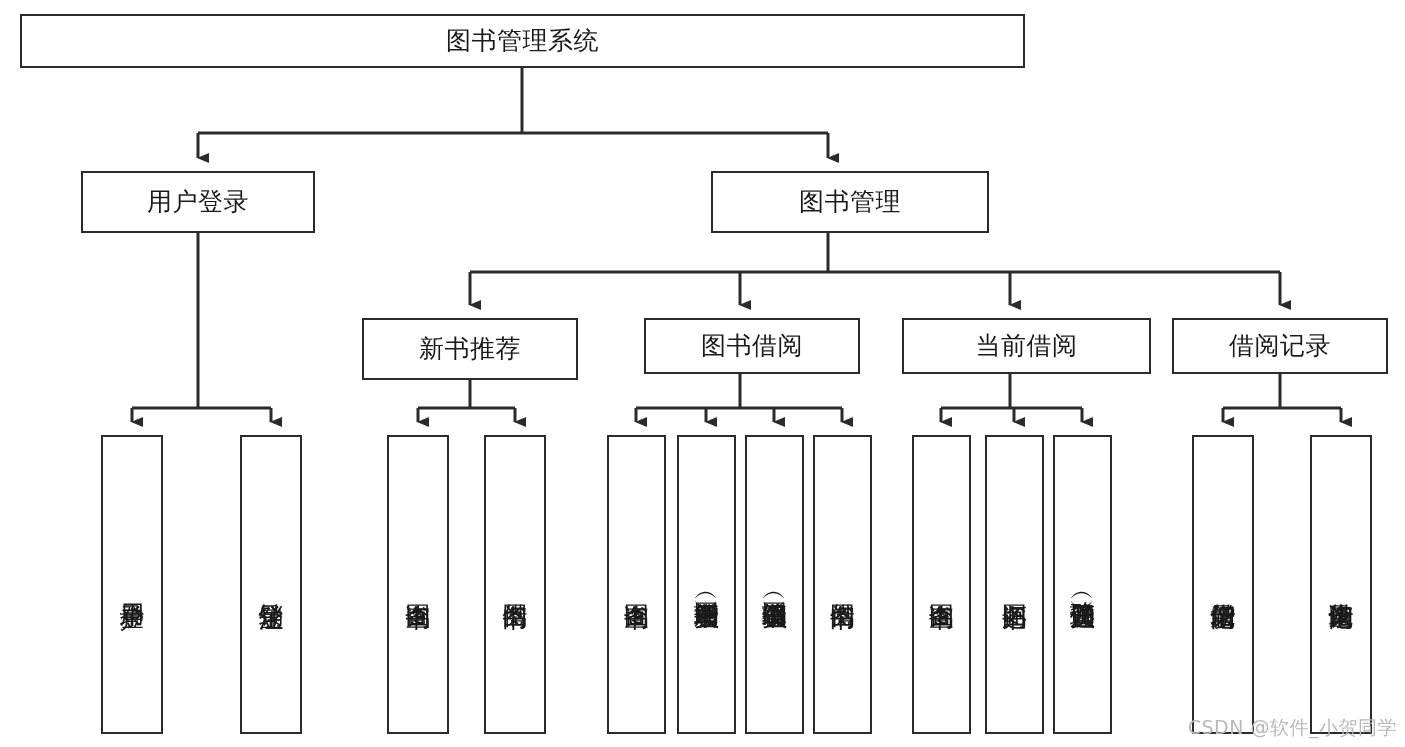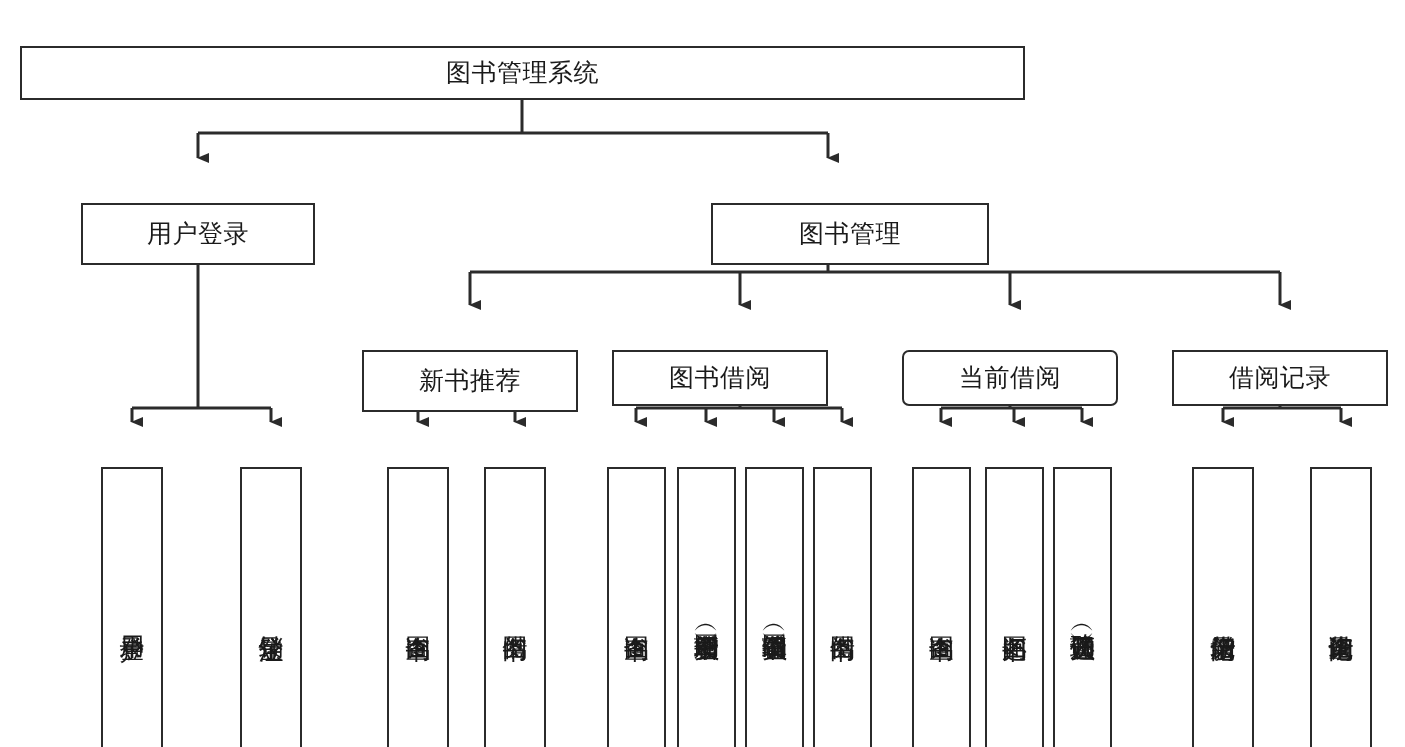--- a/index.html
+++ b/index.html
@@ -28,21 +28,20 @@
   }
   .node {
     position: absolute;
     box-sizing: border-box;
     background: #ffffff;
     border: 2.5px solid #2b2b2b;
     display: flex;
     align-items: center;
     justify-content: center;
     color: #1a1a1a;
-    margin-top: 32px;
   }
   .node .label {
     display: block;
     text-align: center;
     line-height: 1.18;
     letter-spacing: 0.5px;
   }
   
   .node.h .label {
     font-size: 25px;
@@ -126,24 +125,24 @@
       </div>
       <div class="node h" style="left: 81px; top: 171px; width: 234px; height: 62px;">
         <span class="label">用户登录</span>
       </div>
       <div class="node h" style="left: 711px; top: 171px; width: 278px; height: 62px;">
         <span class="label">图书管理</span>
       </div>
       <div class="node h" style="left: 362px; top: 318px; width: 216px; height: 62px;">
         <span class="label">新书推荐</span>
       </div>
-      <div class="node h" style="left: 612px; top: 318px; width: 216px; height: 56px;">
+      <div class="node h" style="left: 644px; top: 318px; width: 216px; height: 56px;">
         <span class="label">图书借阅</span>
       </div>
-      <div class="node h" style="left: 902px; top: 318px; width: 216px; height: 56px; border-radius: 7px;">
+      <div class="node h" style="left: 902px; top: 318px; width: 249px; height: 56px;">
         <span class="label">当前借阅</span>
       </div>
       <div class="node h" style="left: 1172px; top: 318px; width: 216px; height: 56px;">
         <span class="label">借阅记录</span>
       </div>
       <div class="node v" style="left: 101px; top: 435px; width: 62px; height: 299px;">
         <span class="label">用户登录</span>
       </div>
       <div class="node v" style="left: 240px; top: 435px; width: 62px; height: 299px;">
         <span class="label">注销登录</span>
@@ -176,13 +175,14 @@
         <span class="label">确认归还（管理员）</span>
       </div>
       <div class="node v" style="left: 1192px; top: 435px; width: 62px; height: 299px;">
         <span class="label">新增借阅记录</span>
       </div>
       <div class="node v" style="left: 1310px; top: 435px; width: 62px; height: 299px;">
         <span class="label">查询借阅记录</span>
       </div>
     </div>
 
+  <div id="watermark">CSDN @软件_小贺同学</div>
 </div>
 
 </body></html>

